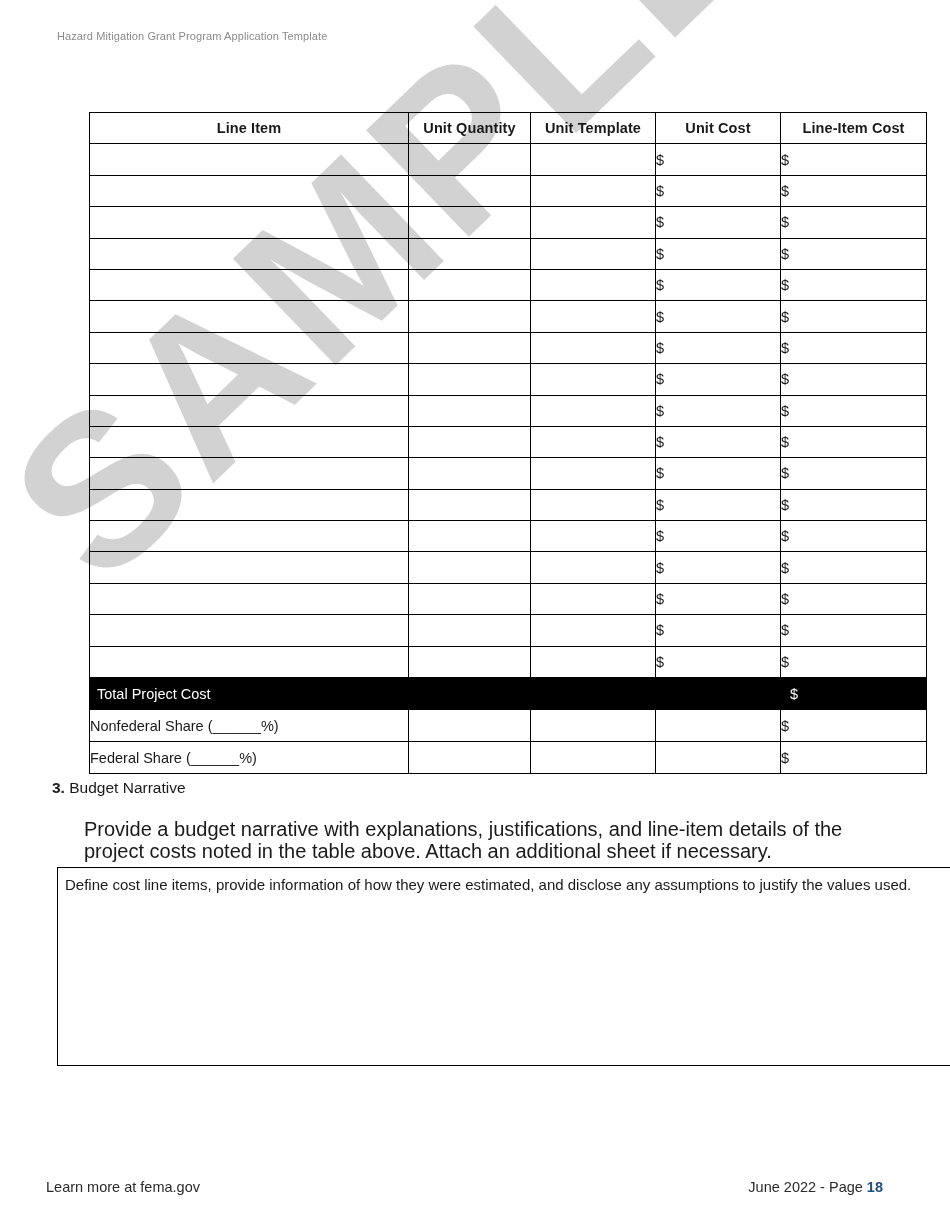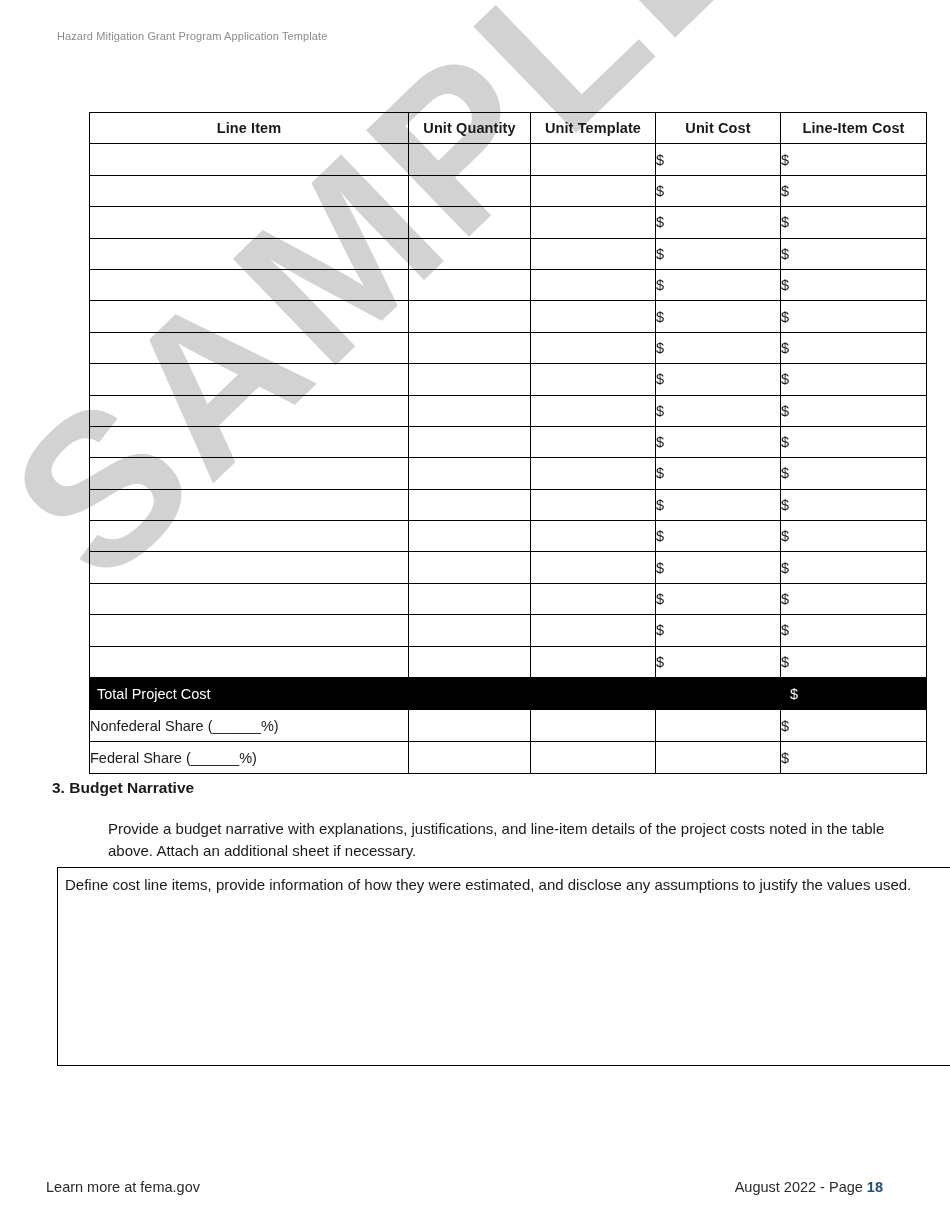--- a/index.html
+++ b/index.html
@@ -140,33 +140,32 @@
     top: 779px;
     z-index: 3;
     font-size: 15.5px;
     color: #1a1a1a;
     white-space: nowrap;
   }
   .section-heading .num {
     font-weight: 700;
   }
   .section-heading .title {
-    font-weight: 700;
+    font-weight: 400;
   }
 
   .section-instructions {
     position: absolute;
     left: 84px;
     top: 818px;
     width: 800px;
     z-index: 3;
-    font-size: 15px;
+    font-size: 20px;
     line-height: 22px;
     color: #1a1a1a;
-    margin-left: 24px;
   }
 
   .narrative-box {
     position: absolute;
     left: 57px;
     top: 867px;
     width: 916px;
     height: 199px;
     box-sizing: border-box;
     border: 1px solid #000000;
@@ -385,17 +384,17 @@
 
   <div class="section-instructions">Provide a budget narrative with explanations, justifications, and line-item details of the project costs noted in the table above. Attach an additional sheet if necessary.</div>
 
   <div class="narrative-box">
     <div class="narrative-prompt">Define cost line items, provide information of how they were estimated, and disclose any assumptions to justify the values used.</div>
   </div>
 
   <div class="doc-footer">
     <span class="left">Learn more at fema.gov</span>
     <span class="right">
-      <span>August 2022 - Page </span><span class="page-num">18</span>
+      <span>June 2022 - Page </span><span class="page-num">18</span>
     </span>
   </div>
 
 </div>
 
 </body></html>

